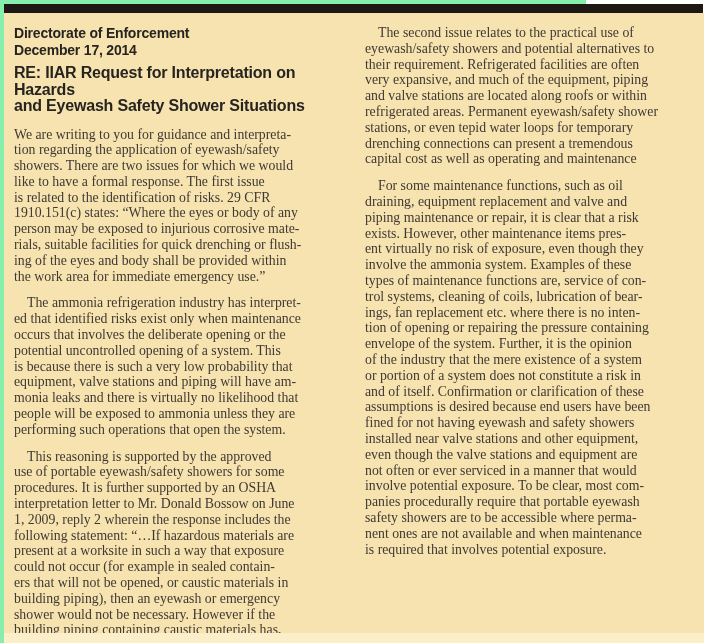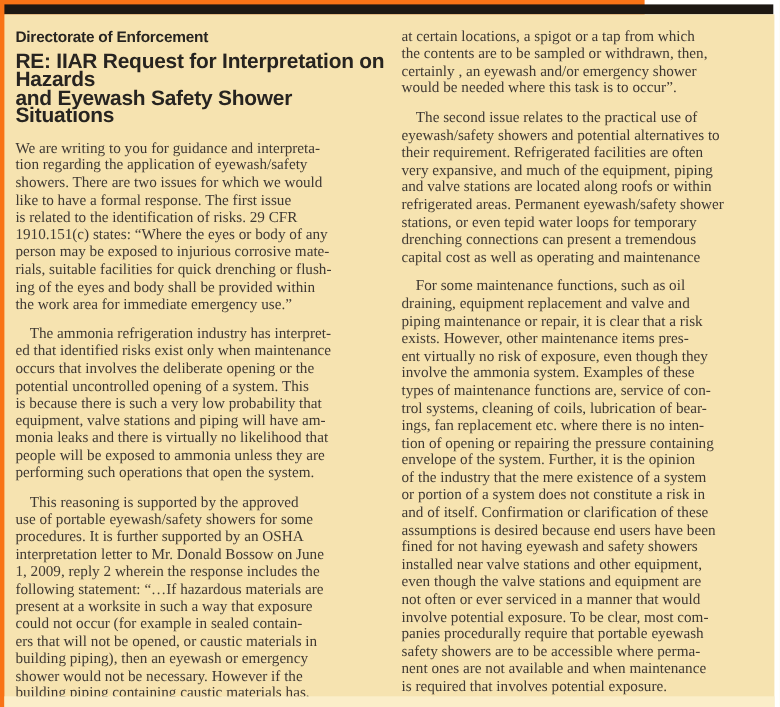--- a/index.html
+++ b/index.html
@@ -5,21 +5,21 @@
   html, body { margin: 0; padding: 0; }
   body {
     width: 709px; height: 643px;
     background: #ffffff;
     overflow: hidden;
     font-family: "Liberation Serif", serif;
   }
   .canvas {
     position: relative;
     width: 586px; height: 643px;
-    background: #f97316;
+    background: #86efac;
   }
   .topbar {
     position: absolute;
     left: 4px; top: 4px;
     width: 699px; height: 9px;
     background: #1d1813;
   }
   .sheet {
     position: absolute;
     left: 4px; top: 13px;
@@ -38,21 +38,21 @@
     margin-bottom: 12px;
   }
   .hline {
     font-size: 14px;
     line-height: 16.5px;
     letter-spacing: -0.2px;
     white-space: pre-line;
   }
   .subject {
     margin-top: 7px;
-    font-size: 19px;
+    font-size: 16px;
     line-height: 16.5px;
     letter-spacing: -0.2px;
     white-space: pre-line;
   }
   .para {
     margin: 0 0 11px 0;
     white-space: pre-line;
     font-size: 13.8px;
     line-height: 15.8px;
     color: #3f3933;
@@ -69,20 +69,21 @@
 <body>
 
 <div class="canvas">
   <div class="topbar"></div>
 
   <div class="sheet">
 
     <div class="col">
       <div class="doc-header">
         <div class="hline">Directorate of Enforcement</div>
+        <div class="hline">December 17, 2014</div>
         <div class="subject">RE: IIAR Request for Interpretation on Hazards
 and Eyewash Safety Shower Situations</div>
       </div>
       <p class="para">We are writing to you for guidance and interpreta-
 tion regarding the application of eyewash/safety
 showers. There are two issues for which we would
 like to have a formal response. The first issue
 is related to the identification of risks. 29 CFR
 1910.151(c) states: “Where the eyes or body of any
 person may be exposed to injurious corrosive mate-
@@ -106,24 +107,20 @@
 following statement: “…If hazardous materials are
 present at a worksite in such a way that exposure
 could not occur (for example in sealed contain-
 ers that will not be opened, or caustic materials in
 building piping), then an eyewash or emergency
 shower would not be necessary. However if the
 building piping containing caustic materials has,</p>
     </div>
 
     <div class="col">
-      <p class="para">at certain locations, a spigot or a tap from which
-the contents are to be sampled or withdrawn, then,
-certainly , an eyewash and/or emergency shower
-would be needed where this task is to occur”.</p>
       <p class="para indent">The second issue relates to the practical use of
 eyewash/safety showers and potential alternatives to
 their requirement. Refrigerated facilities are often
 very expansive, and much of the equipment, piping
 and valve stations are located along roofs or within
 refrigerated areas. Permanent eyewash/safety shower
 stations, or even tepid water loops for temporary
 drenching connections can present a tremendous
 capital cost as well as operating and maintenance</p>
       <p class="para indent">For some maintenance functions, such as oil

